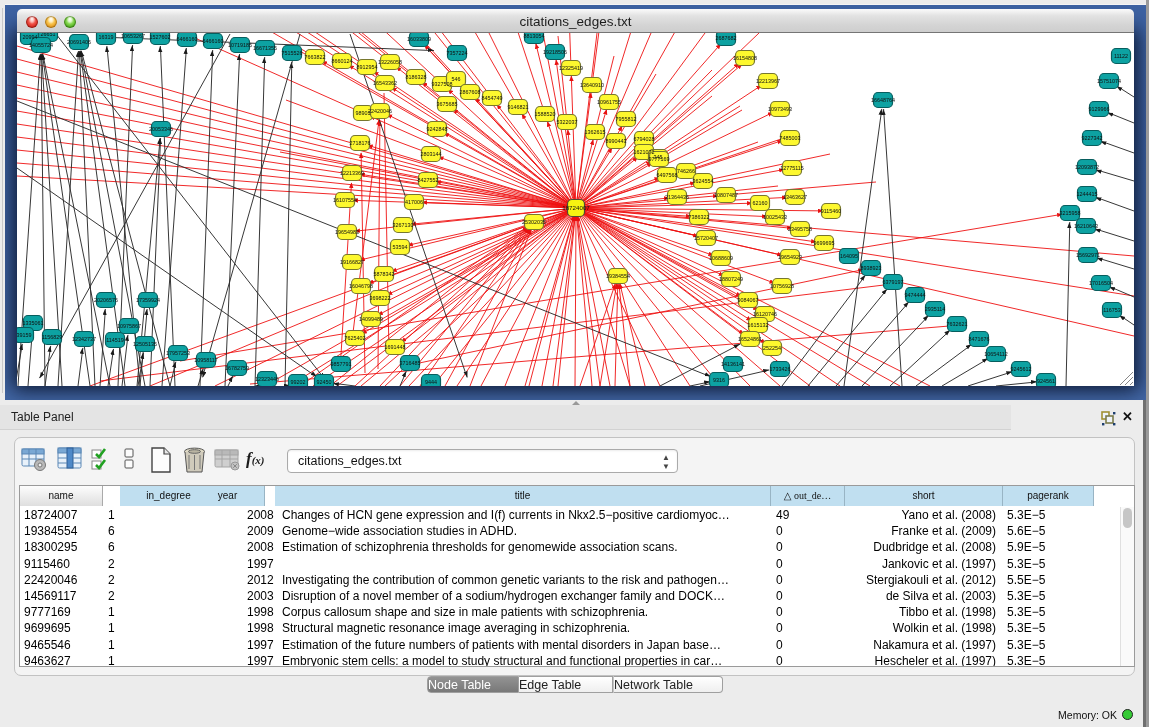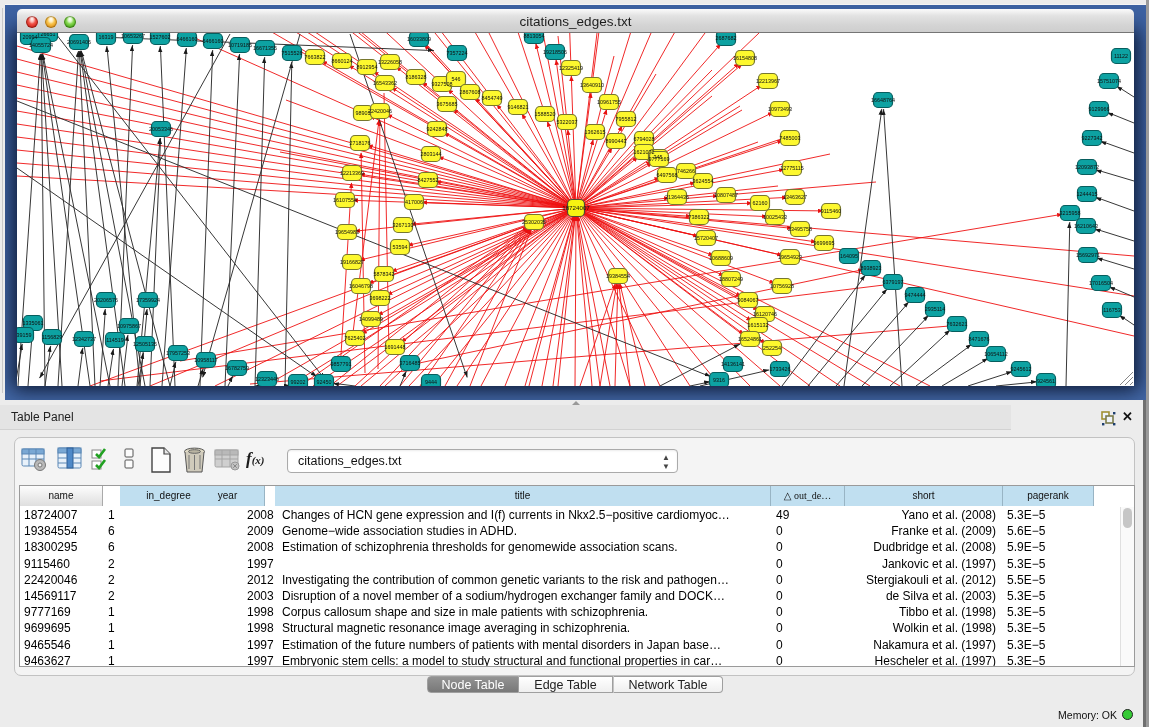--- a/index.html
+++ b/index.html
@@ -54,21 +54,21 @@
 .c0{left:4px;width:79px;}
 .c1{left:88px;width:92px;}
 .c2{left:180px;width:70px;margin-left:47px;}
 .c3{left:262px;width:488px;}
 .c4{left:756px;width:68px;}
 .c5{left:825px;width:151px;text-align:right;}
 .c6{left:987px;width:86px;}
 #vscroll{position:absolute;left:1100px;top:21px;width:14px;height:160px;background:#fafafa;border-left:1px solid #e0e0e0;}
 #vscroll .thumb{position:absolute;left:2px;top:1px;width:9px;height:20px;background:#c6c6c6;border-radius:5px;}
 #tabs{position:absolute;left:427px;top:676px;height:17px;font-size:12.5px;}
-#tabs .seg{position:absolute;top:0;height:17px;line-height:16px;text-align:center;color:#222;
+#tabs .seg{position:absolute;top:0;height:17px;line-height:16px;color:#222;
  background:linear-gradient(#fff,#efefef);border:1px solid #9f9f9f;}
 #tabs .s0{left:0;width:92px;border-radius:4px 0 0 4px;background:linear-gradient(#939393,#787878);color:#fff;}
 #tabs .s1{left:92px;width:94px;border-left:none;}
 #tabs .s2{left:186px;width:110px;border-left:1px solid #c4c4c4;border-radius:0 4px 4px 0;}
 #mem{position:absolute;left:1002px;top:709px;width:115px;text-align:right;font-size:10.5px;color:#111;}
 #memdot{position:absolute;left:1122px;top:709px;width:11px;height:11px;border-radius:50%;
  background:#35cb35;border:1.5px solid #222;}
 </style></head>
 <body>
 <div id="leftline"></div>

